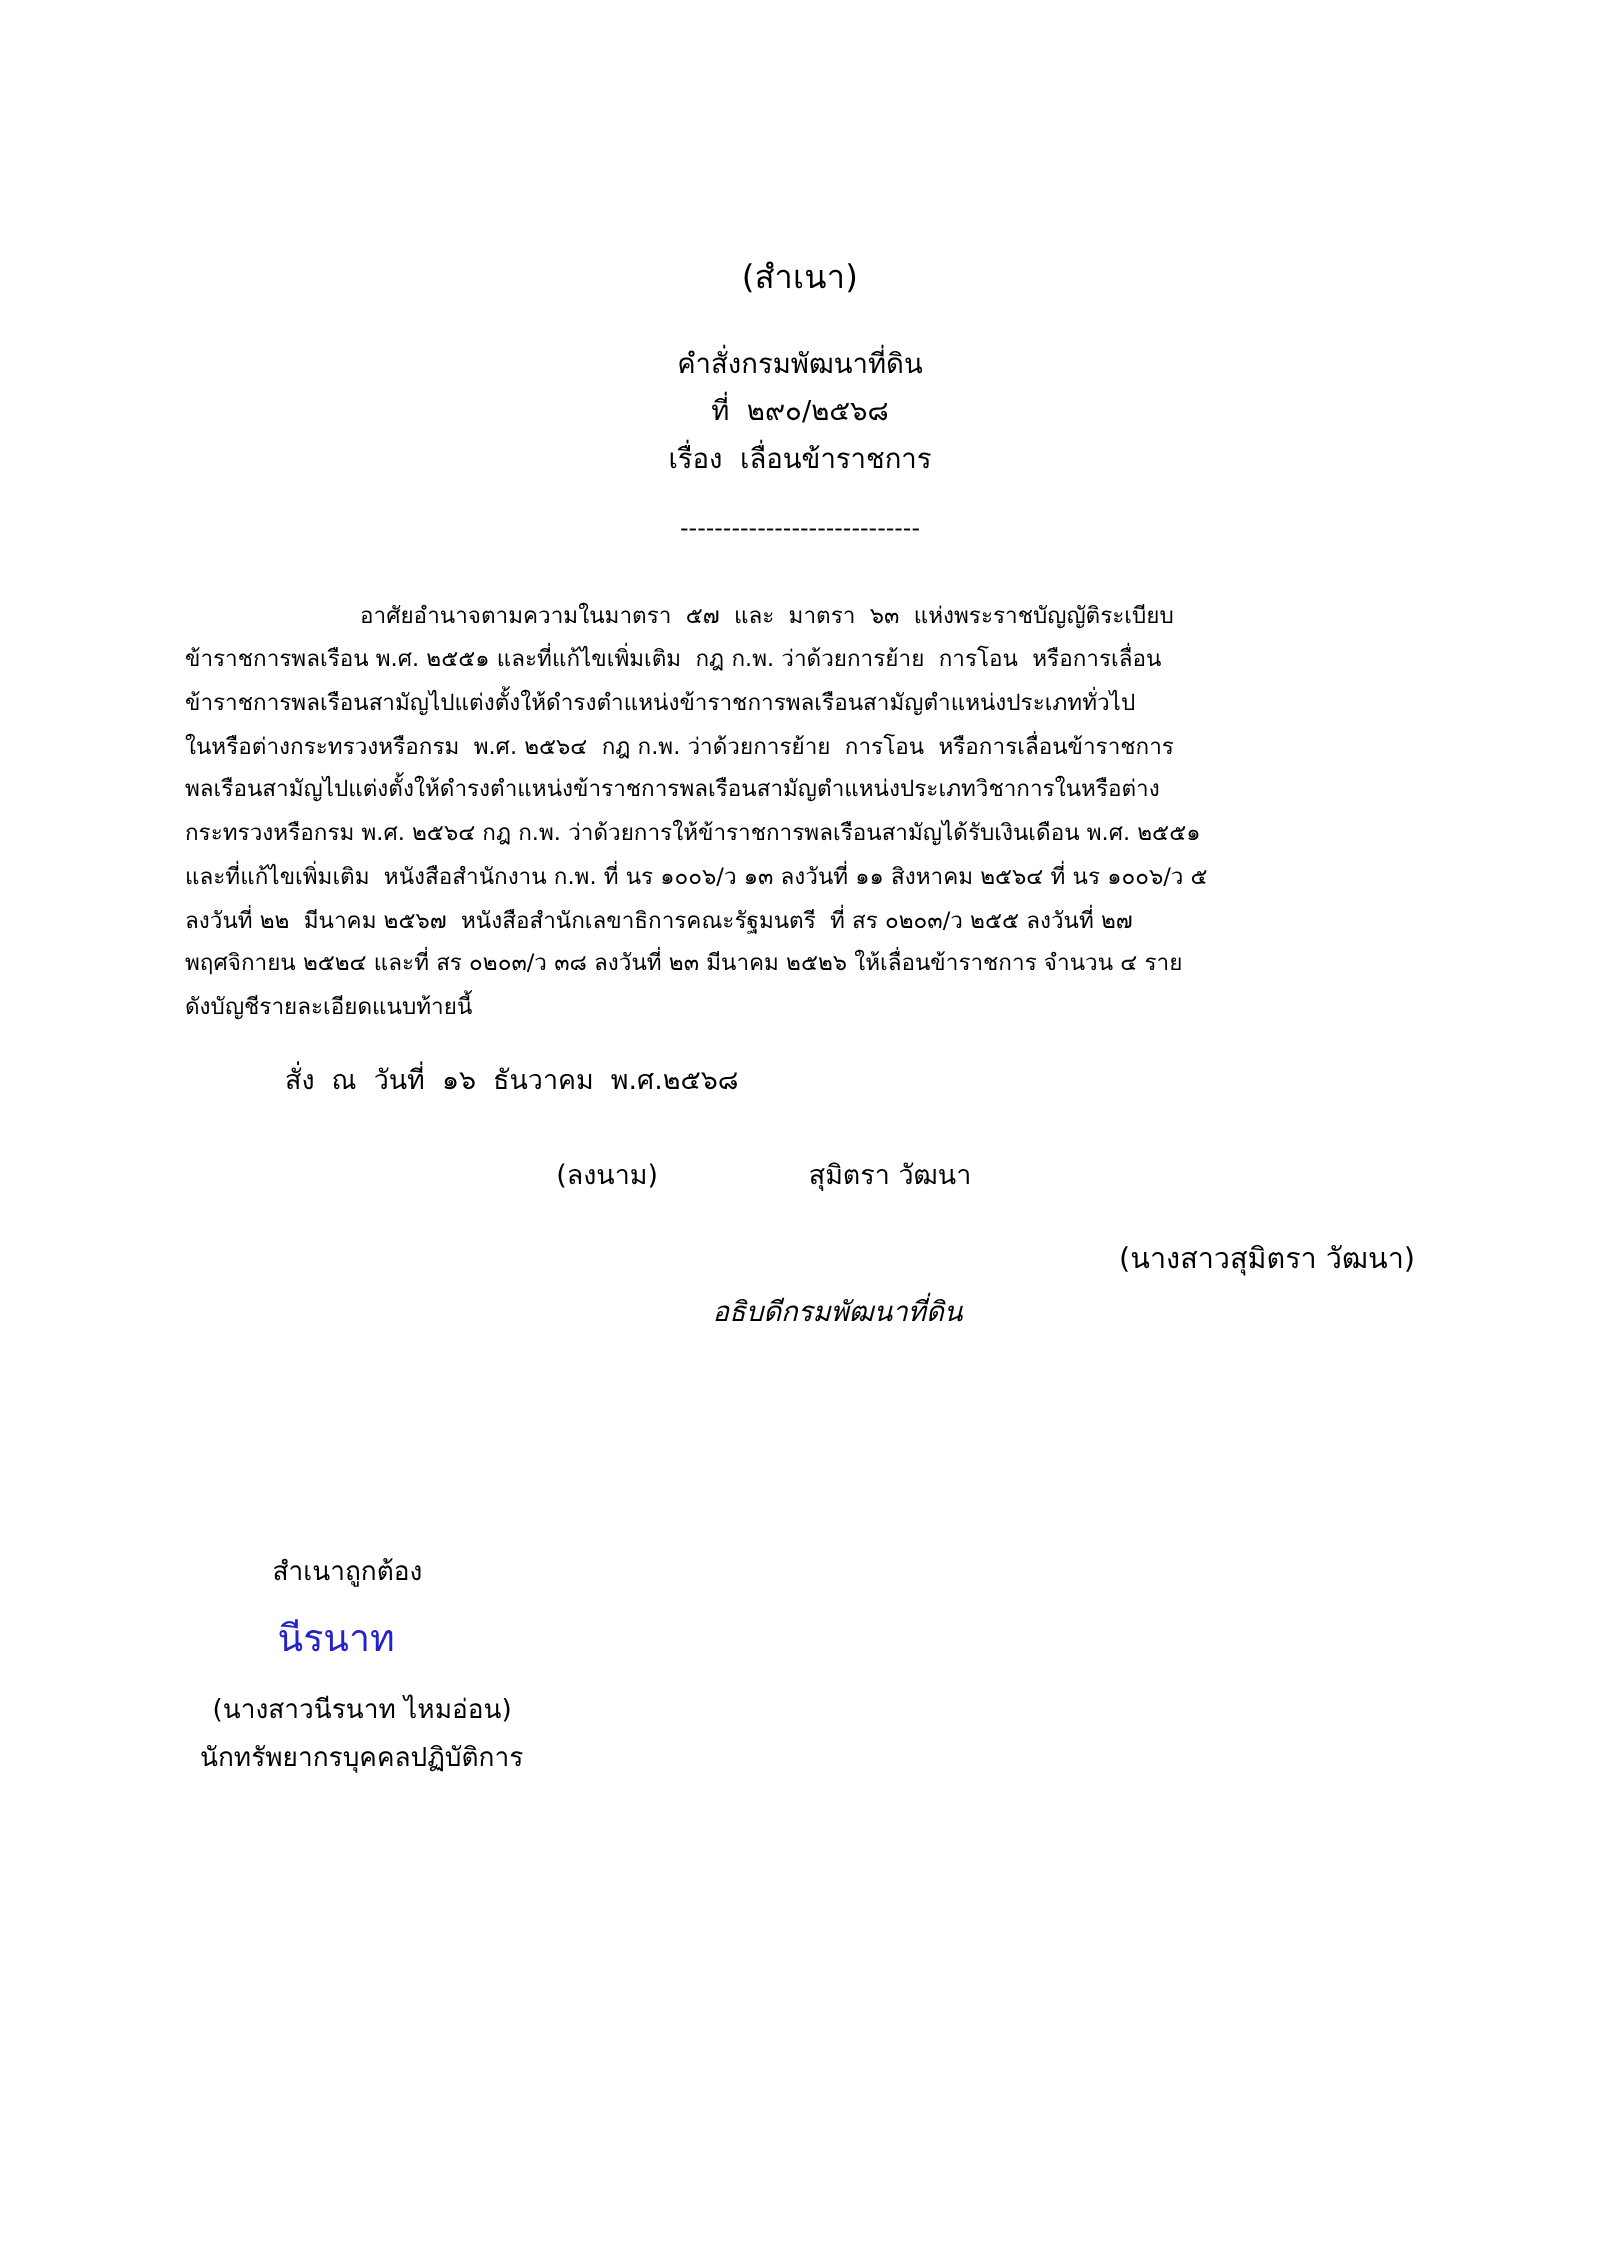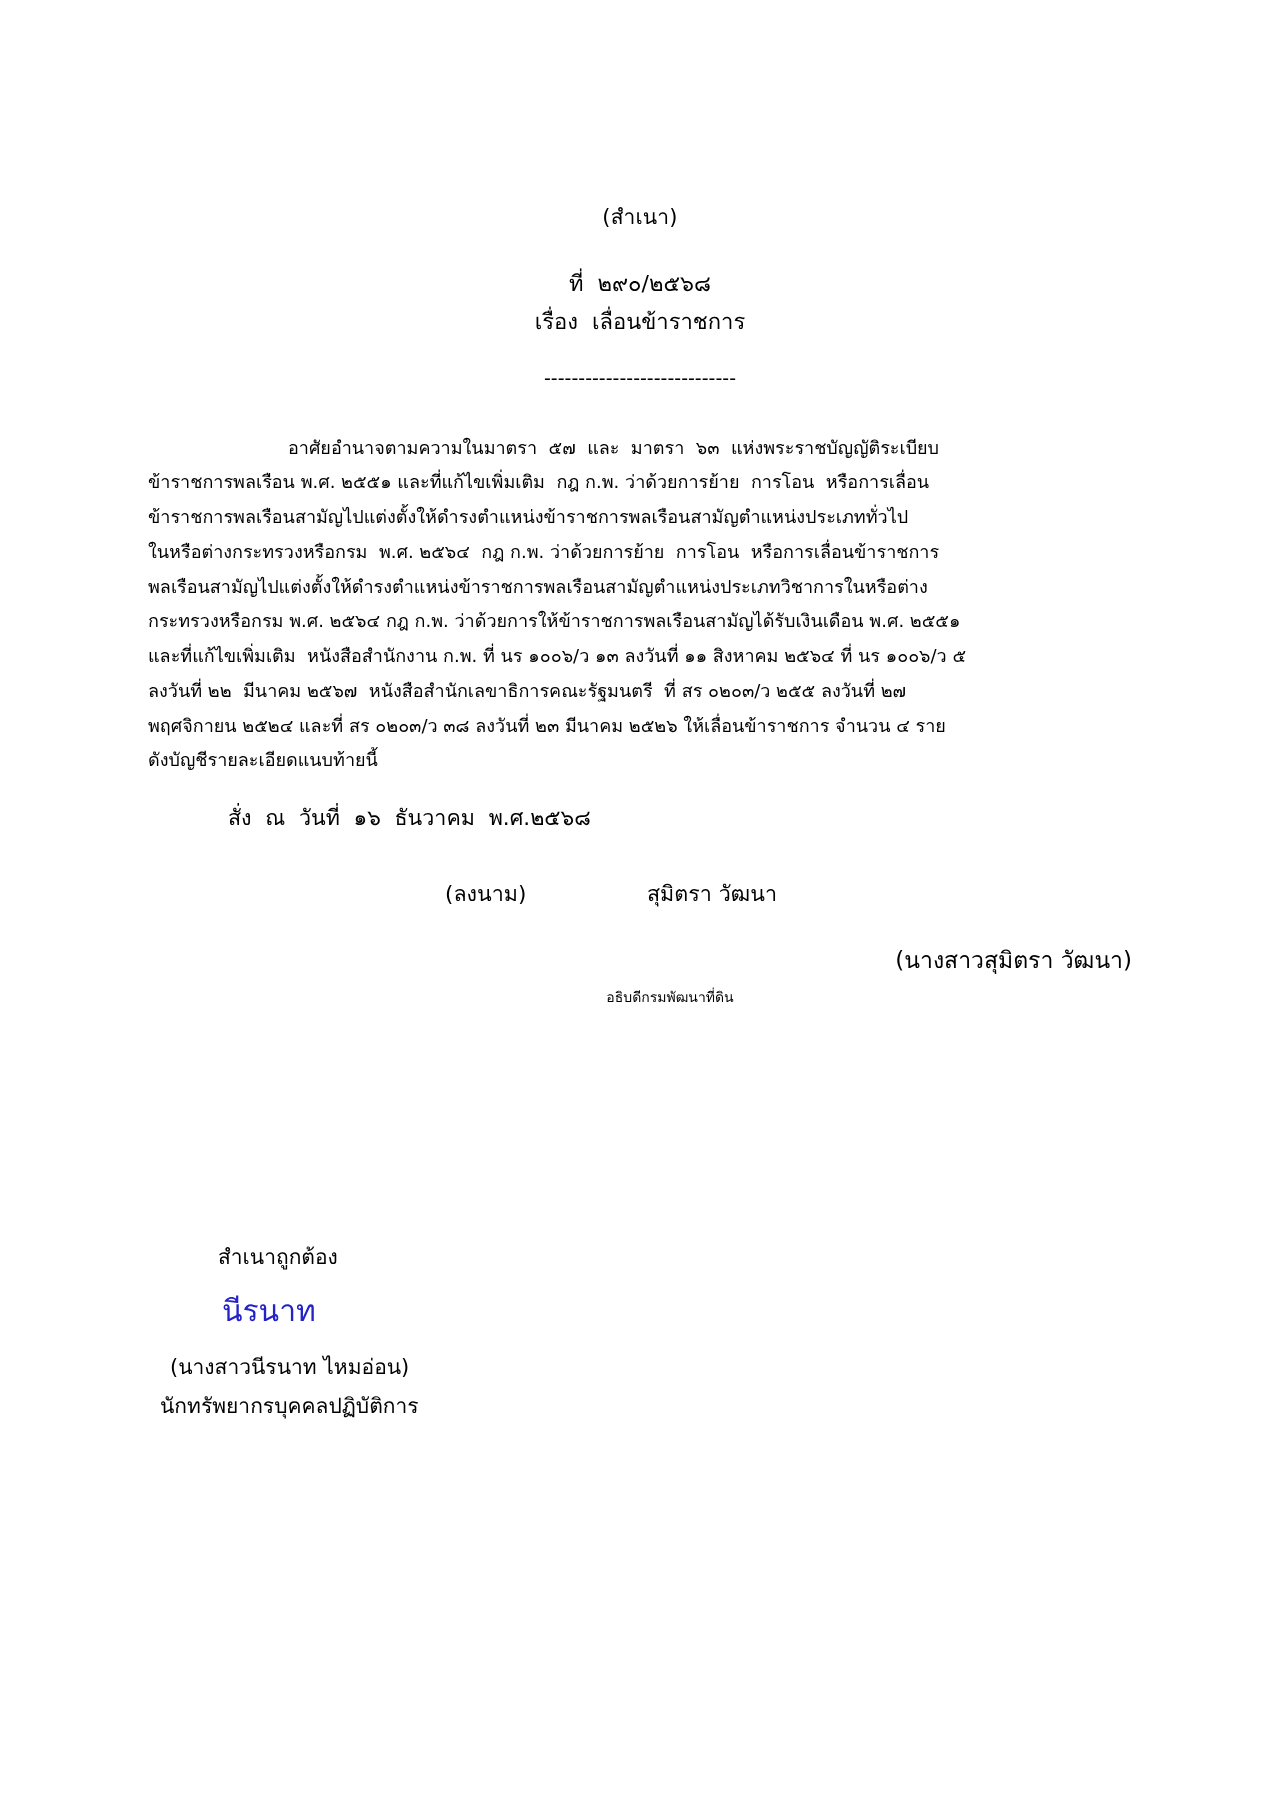--- a/index.html
+++ b/index.html
@@ -27,21 +27,21 @@
   .doc {
     position: absolute;
     left: 148px;
     top: 0;
     width: 984px;
   }
 
   
   .copy-mark {
     text-align: center;
-    font-size: 21px;
+    font-size: 26px;
     margin-top: 200px;
     letter-spacing: 0.2px;
   }
   .title-block {
     text-align: center;
     margin-top: 32px;
     line-height: 1.72;
     font-size: 22px;
   }
   .title-line {
@@ -98,22 +98,23 @@
   }
   .sig-fullname {
     margin-top: 32px;
     text-align: right;
     font-size: 23px;
     padding-left: 60px;
   }
   .sig-position {
     margin-top: 8px;
     text-align: center;
-    font-size: 14px;
+    font-size: 22px;
     padding-left: 60px;
+    font-style: italic;
   }
 
   
   .cert-block {
     position: absolute;
     left: 180px;
     top: 1240px;
     width: 520px;
     font-size: 21px;
   }
@@ -139,20 +140,21 @@
 </style>
 </head>
 <body>
 
 <div class="page">
   <div class="doc">
 
     <div class="copy-mark">(สำเนา)</div>
 
     <div class="title-block">
+      <span class="title-line">คำสั่งกรมพัฒนาที่ดิน</span>
       <span class="title-line">ที่  ๒๙๐/๒๕๖๘</span>
       <span class="title-line">เรื่อง  เลื่อนข้าราชการ</span>
     </div>
 
     <div class="divider-wrap">----------------------------</div>
 
     <div class="body-block">
       <span class="body-line indent">อาศัยอำนาจตามความในมาตรา  ๕๗  และ  มาตรา  ๖๓  แห่งพระราชบัญญัติระเบียบ</span>
       <span class="body-line">ข้าราชการพลเรือน พ.ศ. ๒๕๕๑ และที่แก้ไขเพิ่มเติม  กฎ ก.พ. ว่าด้วยการย้าย  การโอน  หรือการเลื่อน</span>
       <span class="body-line">ข้าราชการพลเรือนสามัญไปแต่งตั้งให้ดำรงตำแหน่งข้าราชการพลเรือนสามัญตำแหน่งประเภททั่วไป</span>

